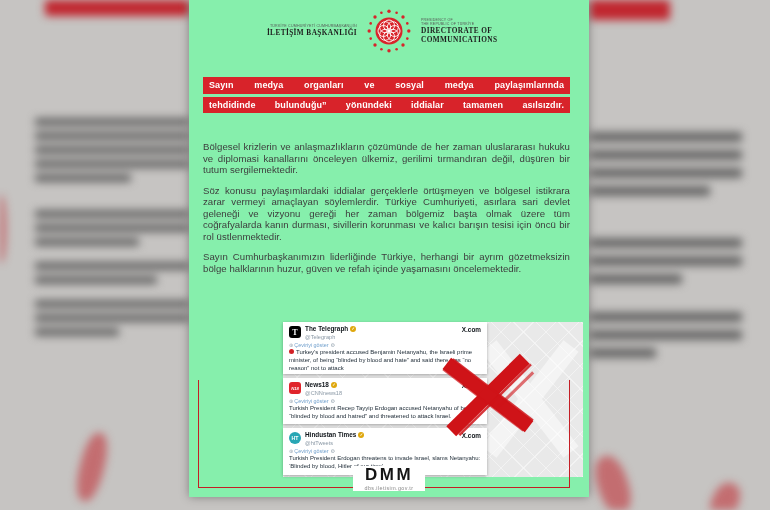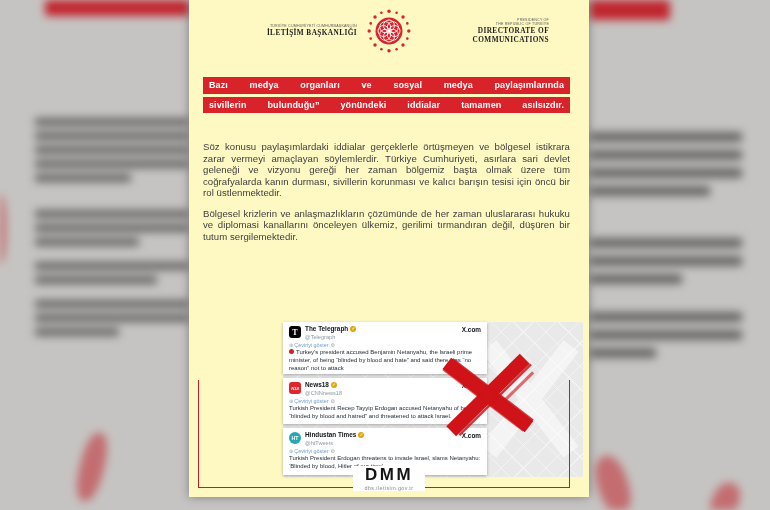--- a/index.html
+++ b/index.html
@@ -9,27 +9,27 @@
   
   .bg-strip { position:absolute; top:0; height:510px; overflow:hidden; filter:blur(4px); }
   .bg-left  { left:0;   width:189px; }
   .bg-right { left:590px; width:180px; }
   .bg-redbar { position:absolute; background:#c0151f; border-radius:3px; opacity:.9; }
   .bg-line { position:absolute; background:#4a4a4a; opacity:.75; border-radius:2px; height:8px; }
   .bg-smudge { position:absolute; background:#c1272d; opacity:.55; border-radius:45%; }
 
   
   .card { position:absolute; left:189px; top:0; width:400px; height:497px;
-          background:#fef9c3; box-shadow:0 0 9px rgba(0,0,0,.35); }
+          background:#86efac; box-shadow:0 0 9px rgba(0,0,0,.35); }
 
   
   .hdr { position:absolute; top:6px; left:0; width:100%; height:50px;
          display:flex; justify-content:center; align-items:center; gap:9px; }
   .hdr-left { width:128px; text-align:right; color:#2b2b2b; }
-  .hdr-right { width:128px; text-align:right; color:#2b2b2b; }
+  .hdr-right { width:128px; text-align:left; color:#2b2b2b; }
   .hdr .tiny { font-size:3.6px; letter-spacing:.2px; color:#555; line-height:4.6px; }
   .hdr .org  { font-family:"Liberation Serif", serif; font-weight:bold; font-size:7.3px;
                letter-spacing:.4px; line-height:8.6px; color:#1d1d1d; }
   .emblem { width:46px; height:46px; flex:0 0 auto; }
 
   
   .title-block { position:absolute; left:14px; top:77px; width:367px; }
   .tline { background:#d8232a; color:#ffffff; font-weight:bold; font-size:9px;
            line-height:10.5px; padding:3px 6px; margin-bottom:3px;
            text-align:justify; text-align-last:justify; letter-spacing:.1px; }
@@ -170,27 +170,28 @@
     </svg>
     <div class="hdr-right">
       <div class="tiny">PRESIDENCY OF</div>
       <div class="tiny">THE REPUBLIC OF TÜRKİYE</div>
       <div class="org">DIRECTORATE OF</div>
       <div class="org">COMMUNICATIONS</div>
     </div>
   </div>
 
   <div class="title-block">
-    <div class="tline">Bazı medya organları ve sosyal medya paylaşımlarında</div>
-    <div class="tline">sivillerin bulunduğu” yönündeki iddialar tamamen asılsızdır.</div>
+    <div class="tline">Sayın medya organları ve sosyal medya paylaşımlarında</div>
+    <div class="tline">tehdidinde bulunduğu” yönündeki iddialar tamamen asılsızdır.</div>
   </div>
 
   <div class="paras">
+    <p>Bölgesel krizlerin ve anlaşmazlıkların çözümünde de her zaman uluslararası hukuku ve diplomasi kanallarını önceleyen ülkemiz, gerilimi tırmandıran değil, düşüren bir tutum sergilemektedir.</p>
     <p>Söz konusu paylaşımlardaki iddialar gerçeklerle örtüşmeyen ve bölgesel istikrara zarar vermeyi amaçlayan söylemlerdir. Türkiye Cumhuriyeti, asırlara sari devlet geleneği ve vizyonu gereği her zaman bölgemiz başta olmak üzere tüm coğrafyalarda kanın durması, sivillerin korunması ve kalıcı barışın tesisi için öncü bir rol üstlenmektedir.</p>
-    <p>Bölgesel krizlerin ve anlaşmazlıkların çözümünde de her zaman uluslararası hukuku ve diplomasi kanallarını önceleyen ülkemiz, gerilimi tırmandıran değil, düşüren bir tutum sergilemektedir.</p>
+    <p>Sayın Cumhurbaşkanımızın liderliğinde Türkiye, herhangi bir ayrım gözetmeksizin bölge halklarının huzur, güven ve refah içinde yaşamasını öncelemektedir.</p>
   </div>
 
   <div class="collage">
     <svg class="x-watermark" viewBox="0 0 98 142">
       <g stroke="#f4f4f4" stroke-width="19" stroke-linecap="butt">
         <line x1="8" y1="18" x2="90" y2="124"></line>
         <line x1="90" y1="18" x2="8" y2="124"></line>
       </g>
     </svg>
     <div class="pattern"></div>

